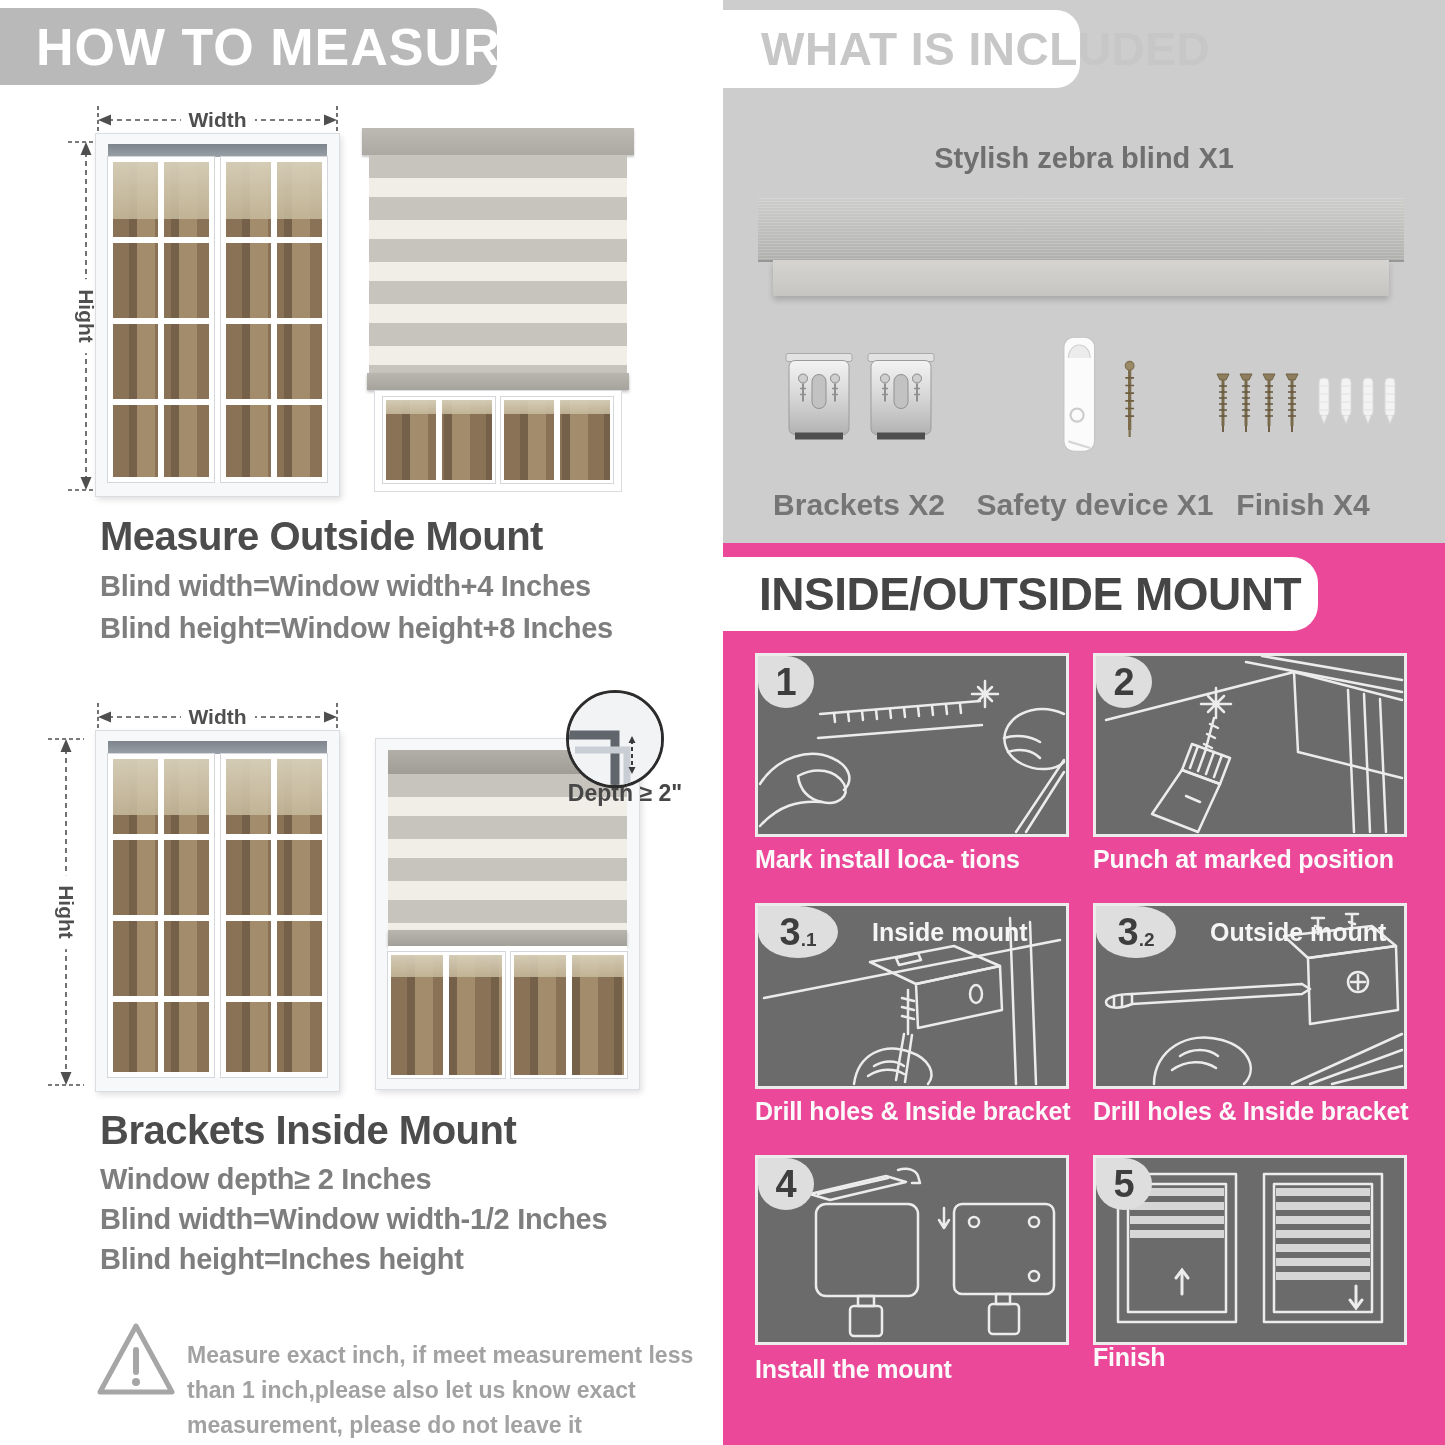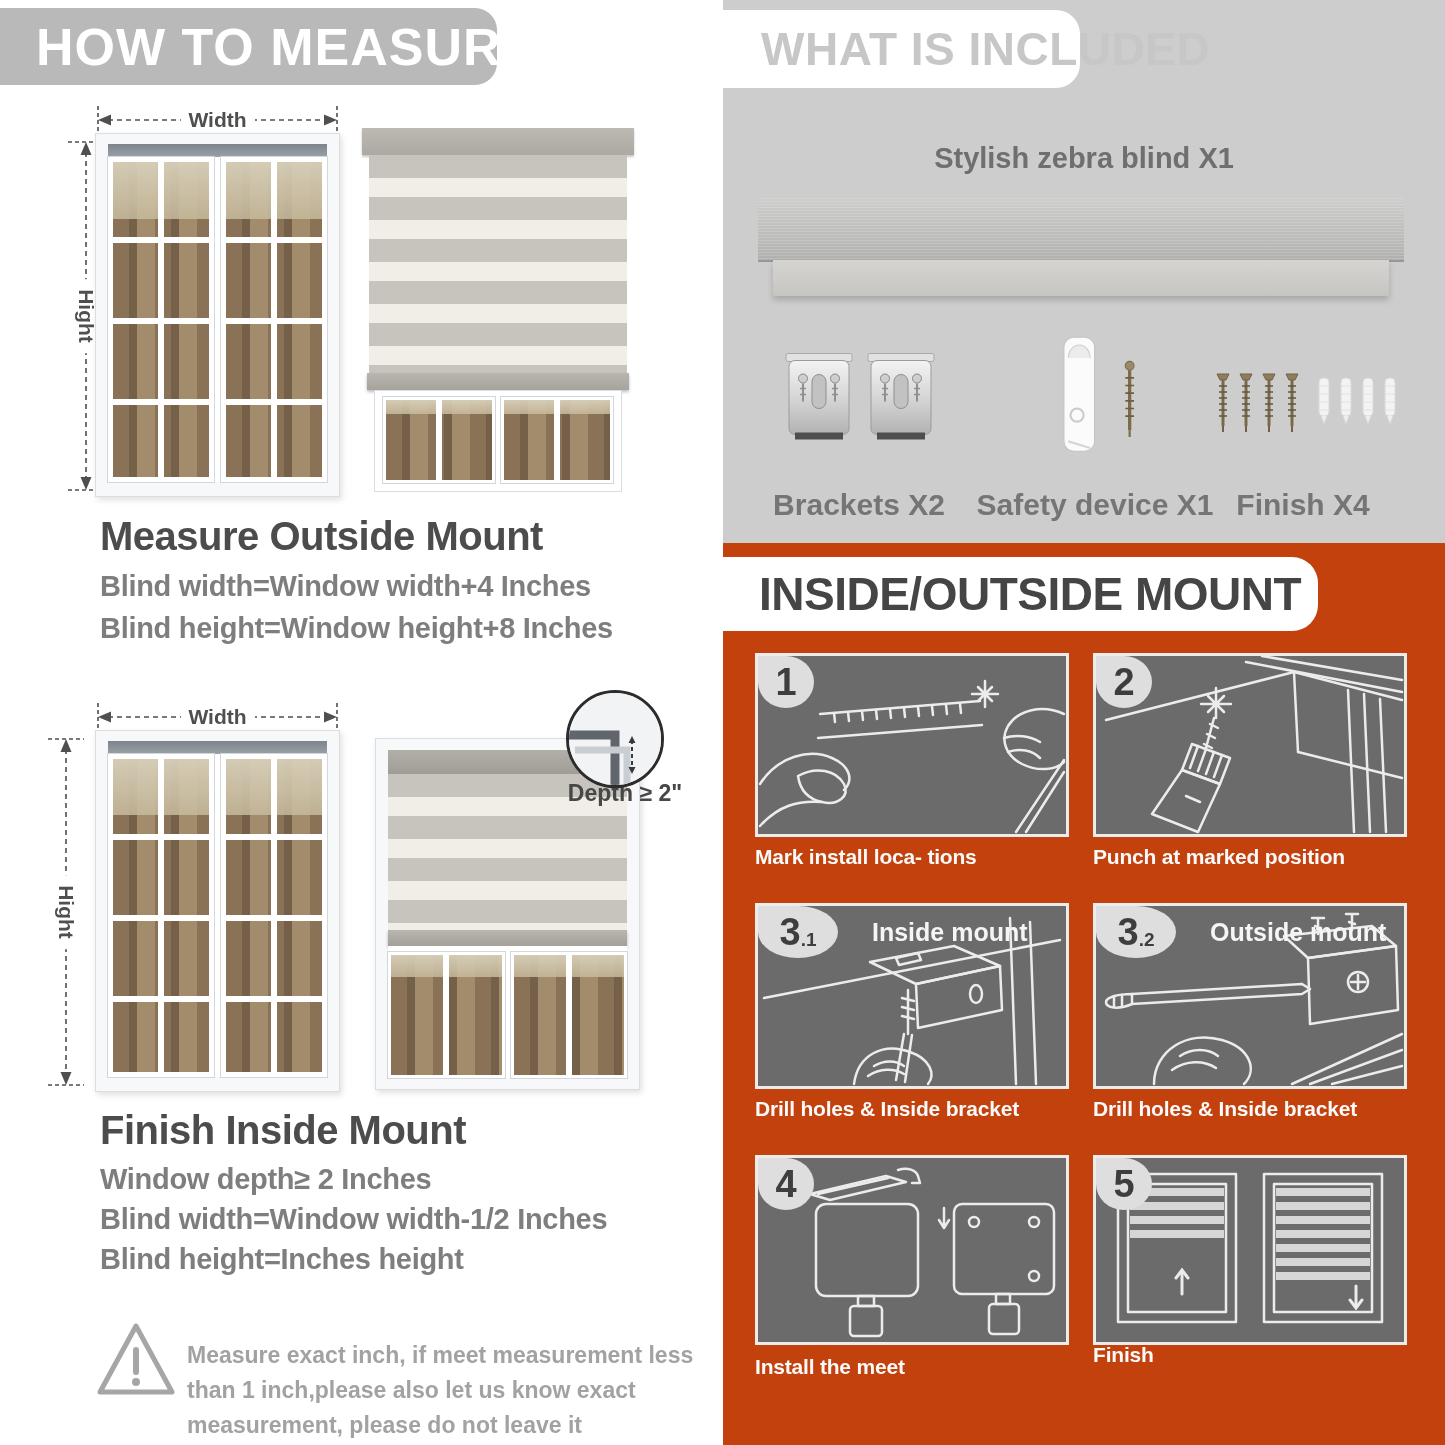--- a/index.html
+++ b/index.html
@@ -73,29 +73,29 @@
            box-shadow:0 2px 0 rgba(110,110,110,.55);}
   .hr-sub{position:absolute;left:50px;top:260px;width:616px;height:36px;
           background:linear-gradient(180deg,#d6d4d0,#c7c5c1);box-shadow:0 4px 6px rgba(0,0,0,.18);}
   .item-brackets{position:absolute;left:60px;top:336px;width:156px;height:124px;display:flex;gap:10px;}
   .item-safety{position:absolute;left:322px;top:334px;width:120px;height:126px;}
   .item-screws{position:absolute;left:488px;top:372px;width:190px;height:64px;}
   .item-label{position:absolute;top:460px;font-size:30px;font-weight:bold;color:#757575;
               transform:translateX(-50%);white-space:nowrap;margin-top:28px;}
   .lab1{left:136px;} .lab2{left:372px;} .lab3{left:580px;}
   
-  .sec-mount{position:absolute;left:723px;top:543px;width:722px;height:902px;background:#c2410c;}
+  .sec-mount{position:absolute;left:723px;top:543px;width:722px;height:902px;background:#ec4899;}
   .hdr-mount{position:absolute;left:0;top:14px;width:595px;height:74px;background:#ffffff;
              border-radius:0 26px 26px 0;display:flex;align-items:center;padding-left:36px;box-sizing:border-box;}
   .hdr-mount span{font-size:46px;font-weight:bold;color:#454545;letter-spacing:-0.5px;white-space:nowrap;}
   .panel{position:absolute;width:314px;border:3px solid #ececec;background:#6b6b6b;box-sizing:border-box;overflow:hidden;}
   .p1{left:32px;top:110px;height:184px;} .p2{left:370px;top:110px;height:184px;}
   .p3{left:32px;top:360px;height:186px;} .p4{left:370px;top:360px;height:186px;}
   .p5{left:32px;top:612px;height:190px;} .p6{left:370px;top:612px;height:190px;}
-  .caption{position:absolute;font-size:21px;font-weight:bold;color:#fafafa;letter-spacing:-0.2px;white-space:nowrap;}
+  .caption{position:absolute;font-size:25px;font-weight:bold;color:#fafafa;letter-spacing:-0.2px;white-space:nowrap;}
   .c1{left:32px;top:302px;} .c2{left:370px;top:302px;}
   .c3{left:32px;top:554px;} .c4{left:370px;top:554px;}
   .c5{left:32px;top:812px;} .c6{left:370px;top:800px;}
   .badge{position:absolute;left:0;top:0;width:56px;height:52px;background:#dedede;color:#3e3e3e;
          border-radius:0 50% 50% 50%;display:flex;align-items:center;justify-content:center;
          font-size:38px;font-weight:bold;z-index:3;}
   .badge.wide{width:80px;}
   .badge .sub{font-size:19px;margin-top:16px;font-weight:bold;}
   .ptitle{position:absolute;left:94px;top:12px;font-size:25px;font-weight:bold;color:#f5f5f5;z-index:3;white-space:nowrap;margin-left:20px;}
   .pillu{position:absolute;left:0;top:0;width:100%;height:100%;}
@@ -208,21 +208,21 @@
       <rect x="0" y="0" width="92" height="92" fill="#f1f3f5"></rect>
       <path d="M-6,42 H46 V98" stroke="#60666c" stroke-width="9" fill="none"></path>
       <path d="M6,57 H58 V98" stroke="#c9ced4" stroke-width="7" fill="none"></path>
       <path d="M63,47 V77" stroke="#3a3a3a" stroke-width="2" stroke-dasharray="4 3" fill="none"></path>
       <path d="M63,43 l-3.5,7 h7 z" fill="#3a3a3a"></path>
         <path d="M63,81 l-3.5,-7 h7 z" fill="#3a3a3a"></path>
     </svg>
   </div>
   <div class="depth-label">Depth ≥ 2"</div>
 
-  <div class="h2" style="left:100px;top:1108px;">Finish Inside Mount</div>
+  <div class="h2" style="left:100px;top:1108px;">Brackets Inside Mount</div>
   <div class="formula" style="left:100px;top:1163px;">Window depth≥ 2 Inches</div>
   <div class="formula" style="left:100px;top:1203px;">Blind width=Window width-1/2 Inches</div>
   <div class="formula" style="left:100px;top:1243px;">Blind height=Inches height</div>
 
   <svg class="warn-tri" viewBox="0 0 82 80">
     <path d="M41,6 L77,72 L5,72 Z" fill="none" stroke="#a6a6a6" stroke-width="5" stroke-linejoin="round"></path>
     <path d="M41,30 V52" stroke="#a6a6a6" stroke-width="6" stroke-linecap="round"></path>
     <circle cx="41" cy="62" r="4" fill="#a6a6a6"></circle>
   </svg>
   <div class="warn-text">
@@ -452,21 +452,21 @@
             <circle cx="276" cy="64" r="5"></circle>
             <circle cx="276" cy="118" r="5"></circle>
           <rect x="238" y="136" width="14" height="10"></rect>
           <rect x="231" y="146" width="30" height="30" rx="4"></rect>
         </g>
       </svg>
       <div class="badge">
           <span>4</span>
         </div>
     </div>
-    <div class="caption c5">Install the meet</div>
+    <div class="caption c5">Install the mount</div>
 
     <div class="panel p6">
       <svg class="pillu" viewBox="0 0 308 184">
         <g stroke="#ececec" stroke-width="2.5" fill="none" stroke-linejoin="round">
           <rect x="22" y="16" width="118" height="148"></rect>
           <rect x="32" y="26" width="98" height="128"></rect>
           <rect x="168" y="16" width="118" height="148"></rect>
           <rect x="178" y="26" width="98" height="128"></rect>
         </g>
         <g fill="#d6d6d6">

